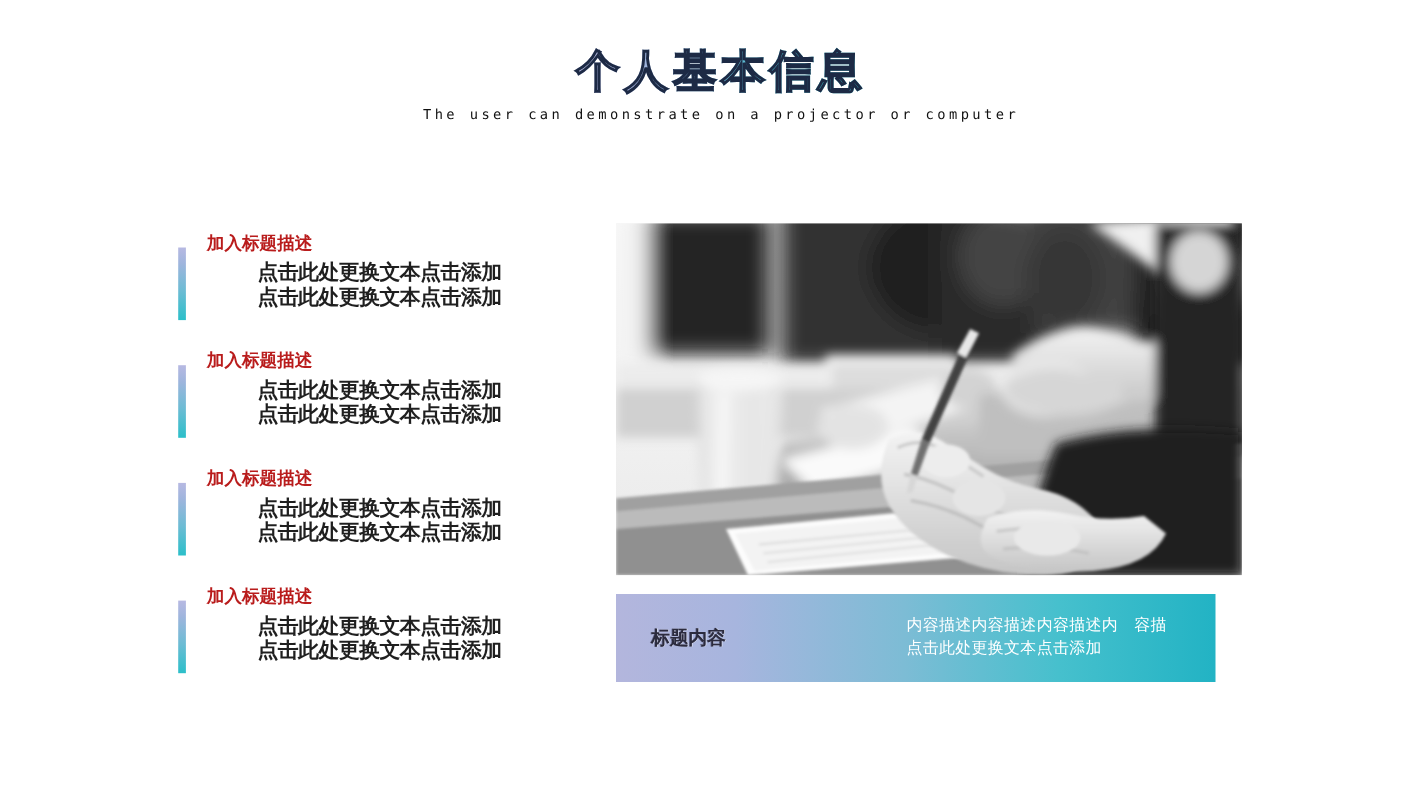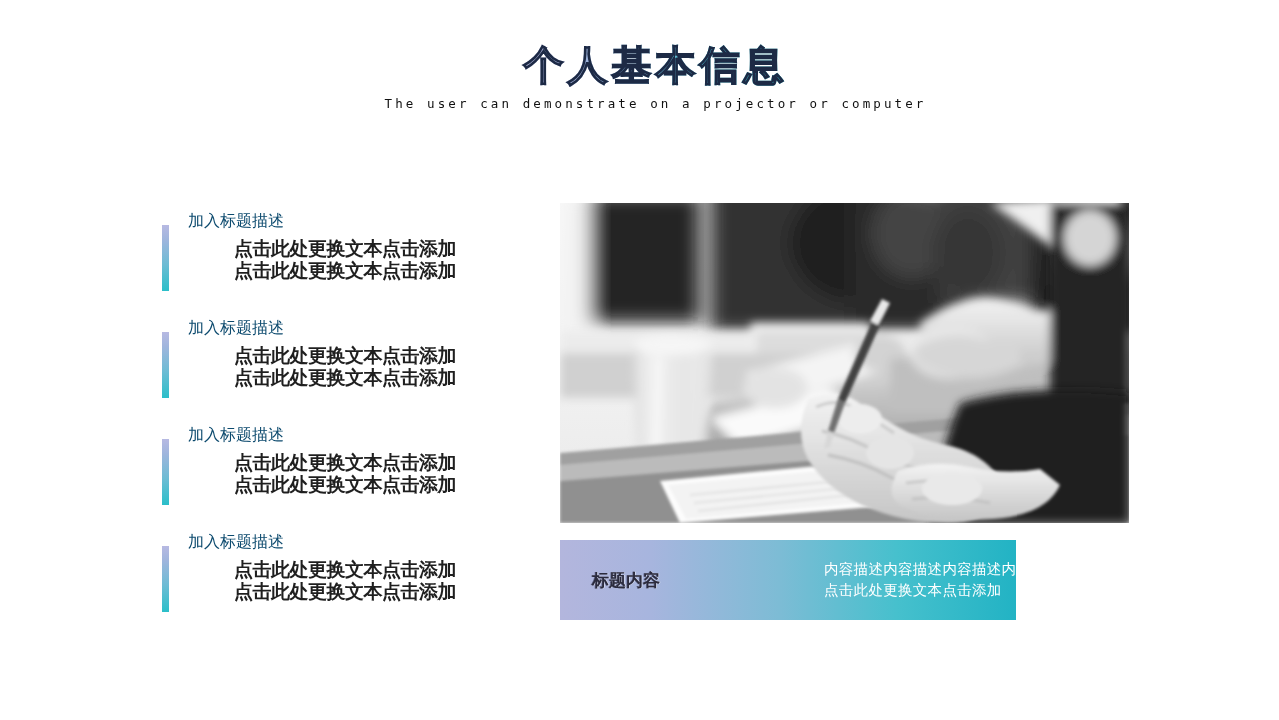--- a/index.html
+++ b/index.html
@@ -61,22 +61,22 @@
   }
   .item-bar {
     position:absolute;
     left:0; top:14px;
     width:7px; height:66px;
     background:linear-gradient(180deg,#b7b9e2 0%,#9fb5dd 22%,#6cbcd4 60%,#2bbfc9 100%);
   }
   .item-title {
     font-family:"DejaVu Serif","Liberation Serif", serif;
     font-size:16px;
-    font-weight:400;
-    color:#0c4a6e;
+    font-weight:700;
+    color:#b91c1c;
     line-height:20px;
     letter-spacing:0px;
     white-space:nowrap;
   }
   .item-body {
     margin-top:6px;
     margin-left:46px;
   }
   .item-body-line {
     font-family:"DejaVu Serif","Liberation Serif", serif;
@@ -95,21 +95,21 @@
     width:569px; height:320px;
     overflow:hidden;
     background:#f2f2f2;
   }
   .photo svg { display:block; width:569px; height:320px; }
 
   
   .caption-bar {
     position:absolute;
     left:560px; top:540px;
-    width:456px; height:80px;
+    width:545px; height:80px;
     background:linear-gradient(90deg,#b3b6dd 0%,#a7b5de 20%,#7dbcd5 48%,#46c0cd 74%,#22b3c4 100%);
     display:flex;
     align-items:center;
   }
   .caption-title {
     position:absolute;
     left:32px; top:50%;
     transform:translateY(-50%);
     font-family:"DejaVu Serif","Liberation Serif", serif;
     font-size:17px;

